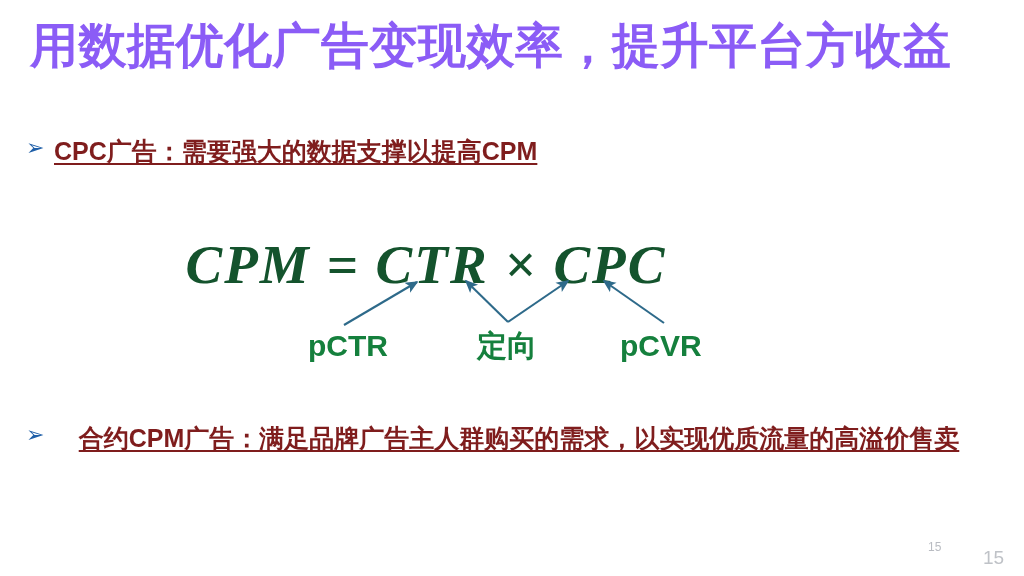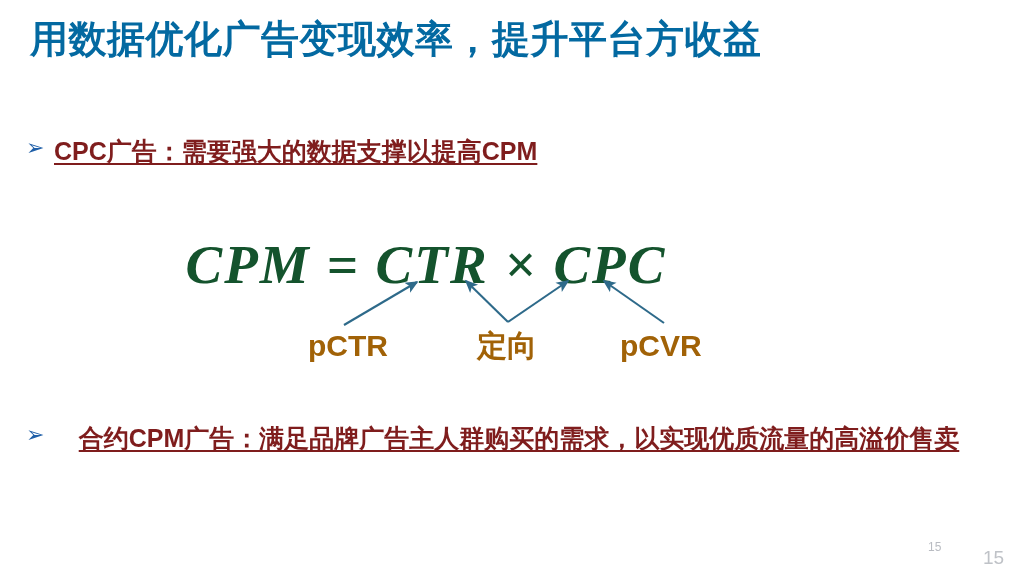--- a/index.html
+++ b/index.html
@@ -15,23 +15,23 @@
     font-family: "Liberation Sans", "DejaVu Sans", sans-serif;
     -webkit-font-smoothing: antialiased;
   }
 
   
   #slide-title {
     position: absolute;
     left: 30px;
     top: 16px;
     width: 960px;
-    font-size: 38px;
+    font-size: 48px;
     font-weight: bold;
-    color: #0369a1;
+    color: #8b5cf6;
     letter-spacing: 0.5px;
     line-height: 1.25;
     white-space: nowrap;
   }
 
   
   .bullet-row {
     position: absolute;
     display: flex;
     align-items: flex-start;
@@ -99,21 +99,21 @@
     left: 0;
     top: 0;
     width: 1024px;
     height: 576px;
     pointer-events: none;
   }
 
   
   .sub-label {
     position: absolute;
-    color: #a16207;
+    color: #15803d;
     font-weight: bold;
     font-size: 30px;
     line-height: 34px;
     white-space: nowrap;
   }
   #label-pctr { left: 308px; top: 329px; }
   #label-dingxiang { left: 477px; top: 329px; text-align: center; }
   #label-pcvr { left: 620px; top: 329px; }
 
   

